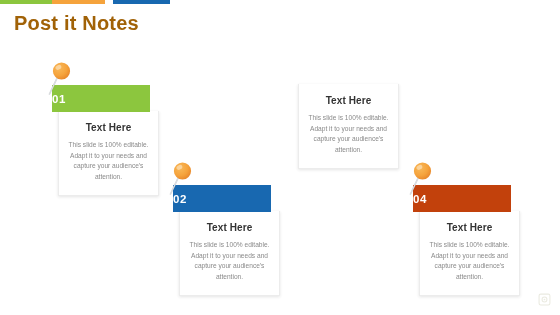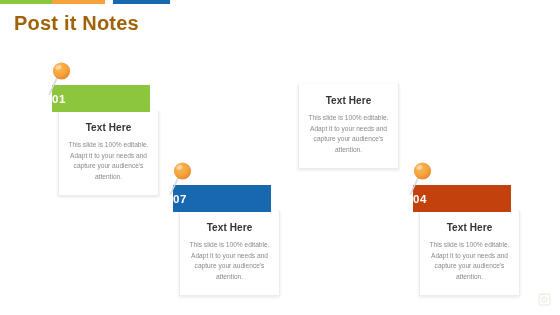--- a/index.html
+++ b/index.html
@@ -166,21 +166,21 @@
                 <stop offset="62%" stop-color="#F5A33C"></stop>
                 <stop offset="100%" stop-color="#E8872A"></stop>
               </radialGradient>
             </defs>
             <line x1="14" y1="14" x2="4.5" y2="34" stroke="#c9ccd1" stroke-width="1.6" stroke-linecap="round"></line>
             <line x1="14" y1="14" x2="4.5" y2="34" stroke="#ffffff" stroke-width="0.5" stroke-linecap="round" opacity="0.75"></line>
             <circle cx="16.5" cy="11" r="8.6" fill="url(#pinG1)"></circle>
             <ellipse cx="13.4" cy="7.4" rx="3.1" ry="2.2" fill="#ffffff" opacity="0.42" transform="rotate(-28 13.4 7.4)"></ellipse>
           </svg>
         </div>
-        <span class="note-number">07</span>
+        <span class="note-number">02</span>
       </div>
       <div class="note-card">
         <div class="note-heading">Text Here</div>
         <div class="note-body">This slide is 100% editable. Adapt it to your needs and capture your audience's attention.</div>
       </div>
     </div>
     <div class="note" style="left: 292px; top: 85px;">
       <div class="note-card">
         <div class="note-heading">Text Here</div>
         <div class="note-body">This slide is 100% editable. Adapt it to your needs and capture your audience's attention.</div>

